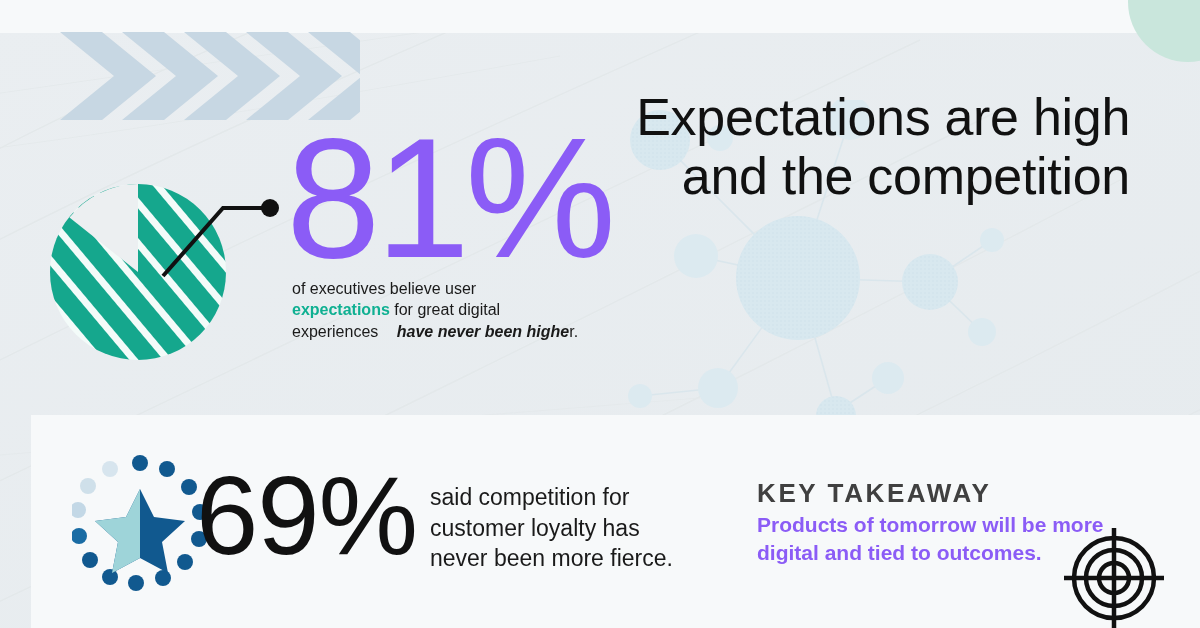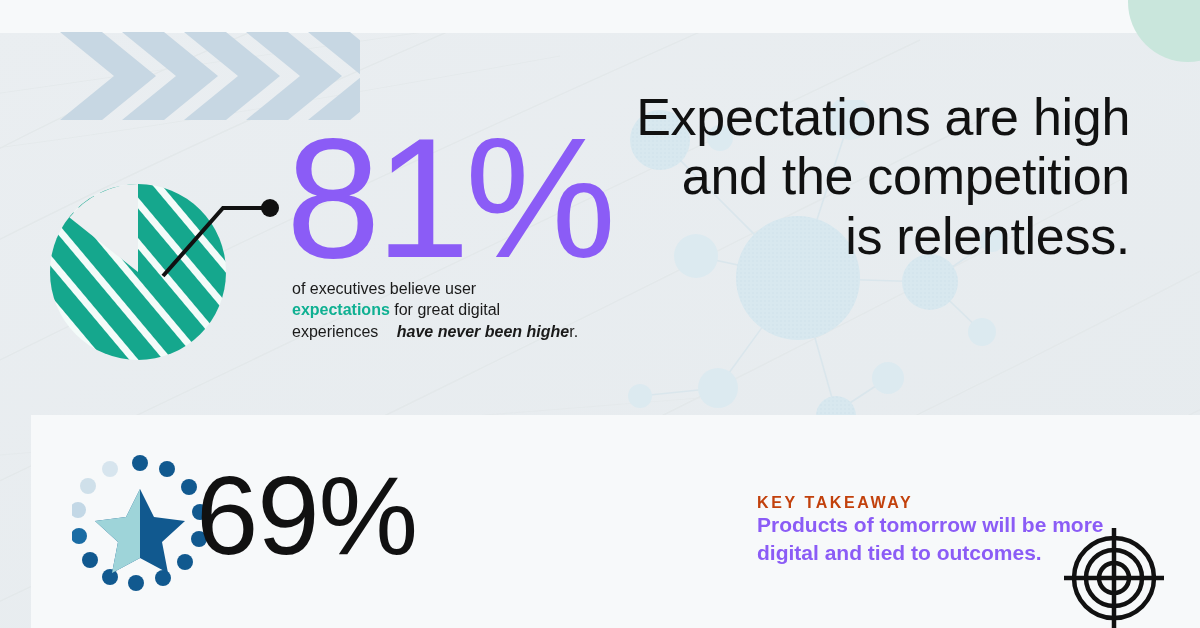--- a/index.html
+++ b/index.html
@@ -79,24 +79,23 @@
   }
   .stat69-body {
     position:absolute; left:430px; top:482px; z-index:9;
     font-size:23px; line-height:1.33; color:#1a1a1a; width:280px;
     font-family:"Liberation Sans", sans-serif;
   }
 
   
   .kt-label {
     position:absolute; left:757px; top:478px; z-index:9;
-    font-size:16px; font-weight:bold; color:#c2410c;
+    font-size:26px; font-weight:bold; color:#404040;
     letter-spacing:2.6px;
     font-family:"Liberation Sans", sans-serif;
-    margin-top:16px;
   }
   .kt-text {
     position:absolute; left:757px; top:511px; z-index:9;
     font-size:21px; line-height:1.32; font-weight:bold; color:#8b5cf6;
     width:380px; font-family:"Liberation Sans", sans-serif;
   }
   .crosshair { position:absolute; left:1058px; top:522px; z-index:10; }
 </style>
 </head>
 <body>
@@ -176,21 +175,20 @@
       <circle cx="118" cy="288" r="20"></circle>
       <circle cx="40" cy="296" r="12"></circle>
       <circle cx="288" cy="278" r="16"></circle>
       <circle cx="236" cy="316" r="20" fill="url(#dotnet)"></circle>
     </g>
   </svg>
 
   <div class="headline">
     <div>Expectations are high</div>
     <div>and the competition</div>
-    <div>is relentless.</div>
   </div>
 
   <svg class="pie-wrap" width="180" height="180" viewBox="0 0 180 180">
     <circle cx="90" cy="90" r="88" fill="url(#stripes)"></circle>
     <path d="M90 90 L90 2 A88 88 0 0 0 21.5 35.6 Z" fill="#eceff1"></path>
   </svg>
 
   <svg class="leader" width="150" height="100" viewBox="0 0 150 100">
     <polyline points="8,98 68,30 112,30" fill="none" stroke="#111" stroke-width="4"></polyline>
     <circle cx="115" cy="30" r="9" fill="#111"></circle>
@@ -222,20 +220,25 @@
       <circle cx="6" cy="55" r="8" fill="#c3d8e6"></circle>
       <circle cx="16" cy="31" r="8" fill="#cfe0ea"></circle>
       <circle cx="38" cy="14" r="8" fill="#d7e5ee"></circle>
     </g>
     <path d="M68 34 L82 62 L113 66 L90 87 L96 118 L68 103 L40 118 L46 87 L23 66 L54 62 Z" fill="#11598f"></path>
     <path d="M68 34 L54 62 L23 66 L46 87 L40 118 L68 103 Z" fill="#9ed4d9"></path>
   </svg>
 
   <div class="stat69-num">69%</div>
 
+  <div class="stat69-body">
+    <span>said competition for</span><br>
+    <span>customer loyalty has</span><br>
+    <span>never been more fierce.</span>
+  </div>
 
   <div class="kt-label">KEY TAKEAWAY</div>
   <div class="kt-text">
     <span>Products of tomorrow will be more</span><br>
     <span>digital and tied to outcomes.</span>
   </div>
 
   <svg class="crosshair" width="112" height="112" viewBox="0 0 112 112">
     <g fill="none" stroke="#111" stroke-width="4.5">
       <circle cx="56" cy="56" r="40"></circle>

